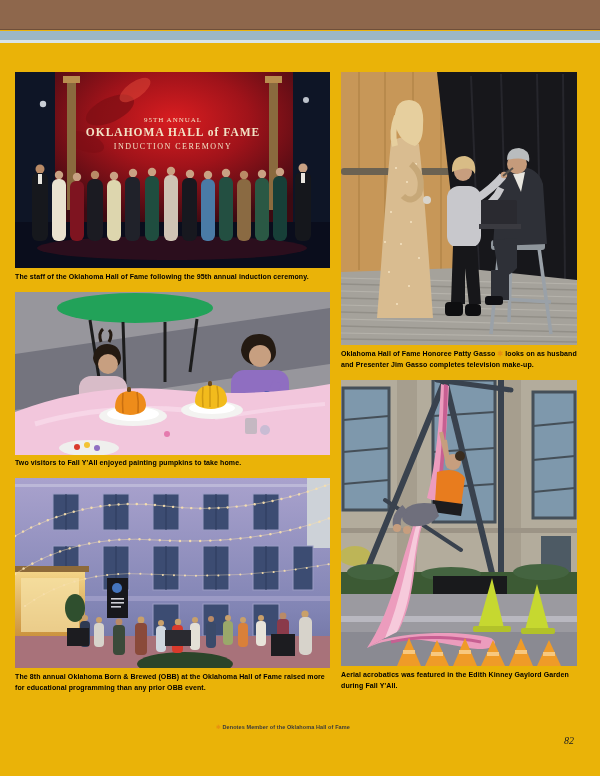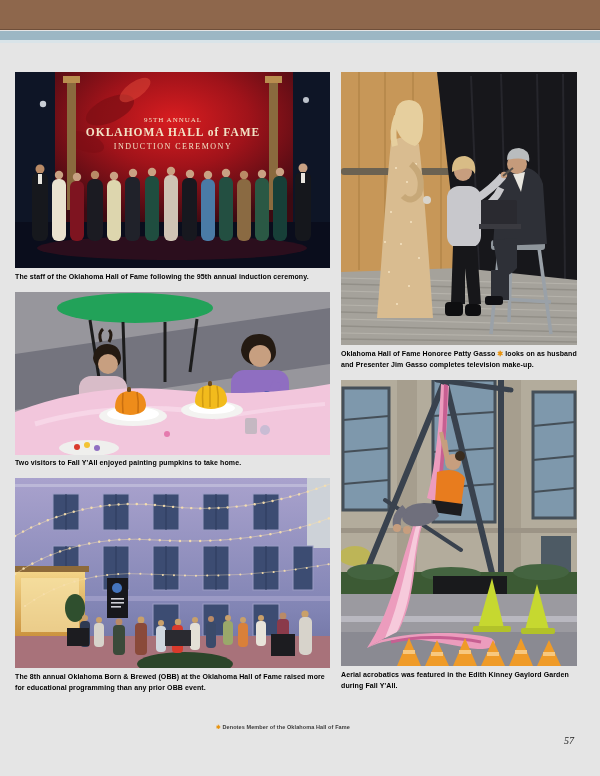--- a/index.html
+++ b/index.html
@@ -1,18 +1,18 @@
 <!DOCTYPE html>
 <html><head>
 <meta charset="utf-8">
 <style>
   * { margin:0; padding:0; box-sizing:border-box; }
   html,body { width:600px; height:776px; background:#ffffff; overflow:hidden;
               font-family:"Liberation Sans", sans-serif; }
-  .page { position:relative; width:600px; height:776px; background:#e5e5e5; }
+  .page { position:relative; width:600px; height:776px; background:#eab308; }
 
   .bar-brown { position:absolute; left:0; top:0; width:600px; height:30px; background:#8e674c; border-bottom:1px solid #6f4f3a; }
   .bar-blue  { position:absolute; left:0; top:31px; width:600px; height:9px; background:#9cb7c4; }
   .bar-blue-fade { position:absolute; left:0; top:40px; width:600px; height:3px; background:#d9e4e9; }
 
   figure { position:absolute; overflow:hidden; }
   figure svg { display:block; width:100%; height:100%; }
 
   .caption { position:absolute; font-size:7px; font-weight:bold; color:#000;
              line-height:11px; letter-spacing:0.1px; }
@@ -520,15 +520,15 @@
       </g>
     </svg>
   </figure>
   <div class="caption" id="cap-aerial">Aerial acrobatics was featured in the Edith Kinney Gaylord Garden during Fall Y'All.</div>
 
   <div class="footnote">
     <span class="member-star"></span>
     <span>Denotes Member of the Oklahoma Hall of Fame</span>
   </div>
 
-  <div class="page-number">57</div>
+  <div class="page-number">82</div>
 
 </div>
 
 </body></html>

